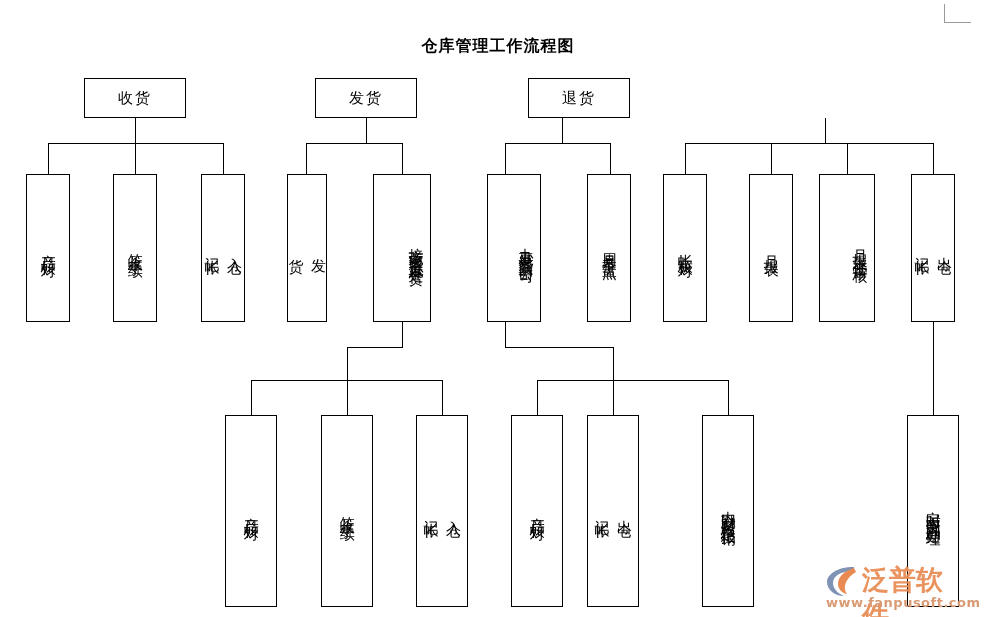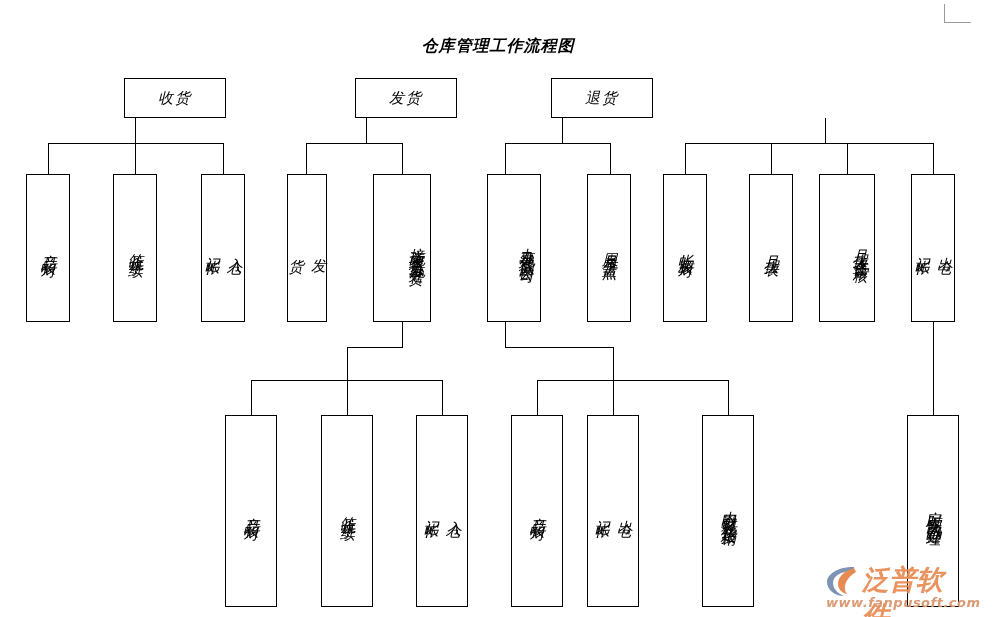--- a/index.html
+++ b/index.html
@@ -3,21 +3,21 @@
 <meta charset="utf-8">
 <style>
   html,body{margin:0;padding:0;}
   body{
     width:996px;height:617px;
     background:#ffffff;
     font-family:"DejaVu Sans","Liberation Sans",sans-serif;
     overflow:hidden;
     position:relative;
   }
-  #canvas{position:absolute;left:0;top:0;width:996px;height:561px;font-style:italic;}
+  #canvas{position:absolute;left:0;top:0;width:996px;height:561px;}
 
   
   .corner-mark{
     position:absolute;
     border-left:1px solid #9a9a9a;
     border-bottom:1px solid #9a9a9a;
     width:26px;height:18px;
   }
 
   .title{
@@ -38,21 +38,20 @@
     background:#fff;
     color:#000;
     display:flex;
     align-items:center;
     justify-content:center;
   }
   
   .box.horiz{
     font-size:15px;
     letter-spacing:2px;
-    margin-left:40px;
   }
   
   .box.vert{
     writing-mode:vertical-rl;
     text-orientation:upright;
     font-size:15px;
     line-height:1.5;
     letter-spacing:3px;
     padding:8px 2px;
     align-items:flex-start;
@@ -139,21 +138,21 @@
   <div class="ln h" style="left:251px;top:380px;width:191px;"></div>
   <div class="ln v" style="left:251px;top:380px;height:35px;"></div>
   <div class="ln v" style="left:347px;top:380px;height:35px;"></div>
   <div class="ln v" style="left:442px;top:380px;height:35px;"></div>
 
   <div class="box vert centered" style="left:225px;top:415px;width:52px;height:192px;">产品核对</div>
   <div class="box vert centered" style="left:321px;top:415px;width:52px;height:192px;">签收手续</div>
   <div class="box vert centered" style="left:416px;top:415px;width:52px;height:192px;">入仓
 记帐</div>
 
-  <div class="box horiz" style="left:511px;top:78px;width:102px;height:40px;">退货</div>
+  <div class="box horiz" style="left:528px;top:78px;width:102px;height:40px;">退货</div>
   <div class="ln v" style="left:562px;top:118px;height:25px;"></div>
   <div class="ln h" style="left:505px;top:143px;width:105px;"></div>
   <div class="ln v" style="left:505px;top:143px;height:31px;"></div>
   <div class="ln v" style="left:610px;top:143px;height:31px;"></div>
 
   <div class="box vert twocol" style="left:487px;top:174px;width:54px;height:148px;padding:6px 3px;">办事处退货回公司</div>
   <div class="box vert centered" style="left:587px;top:174px;width:44px;height:148px;">周月季盘点</div>
 
   <div class="ln v" style="left:505px;top:322px;height:25px;"></div>
   <div class="ln h" style="left:505px;top:347px;width:108px;"></div>

